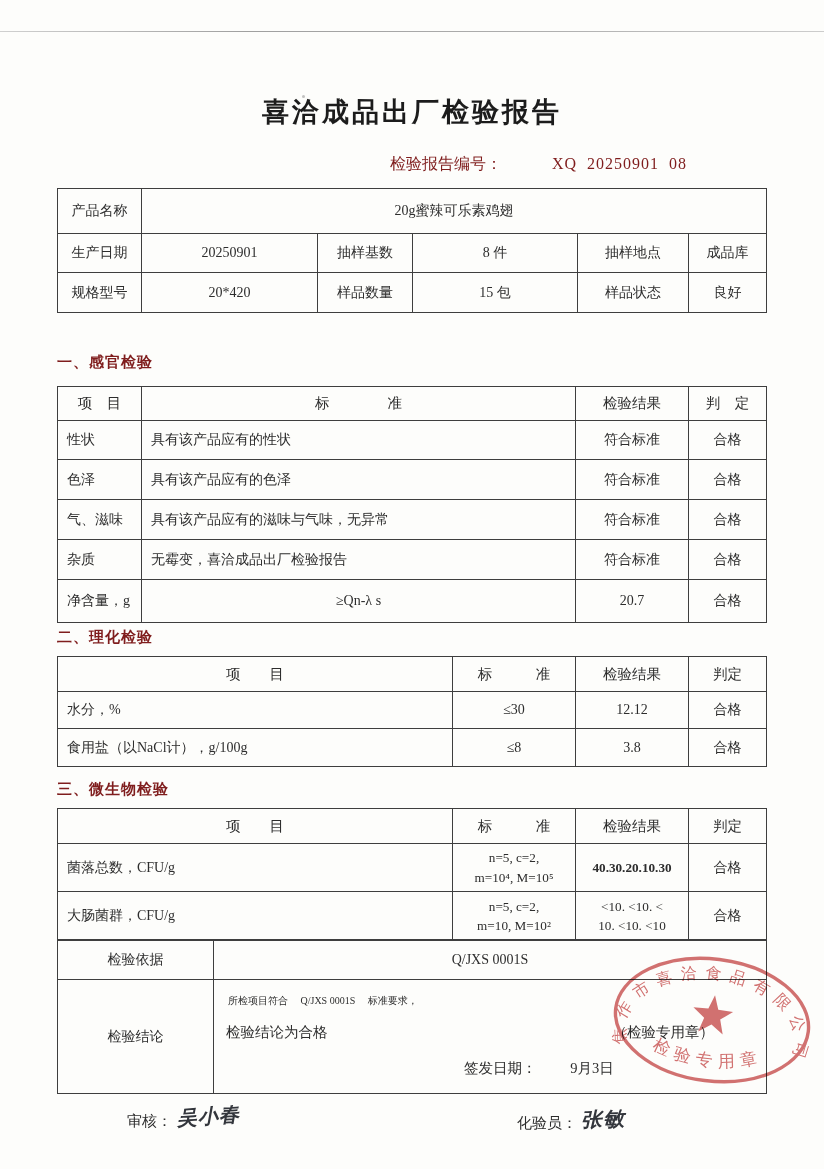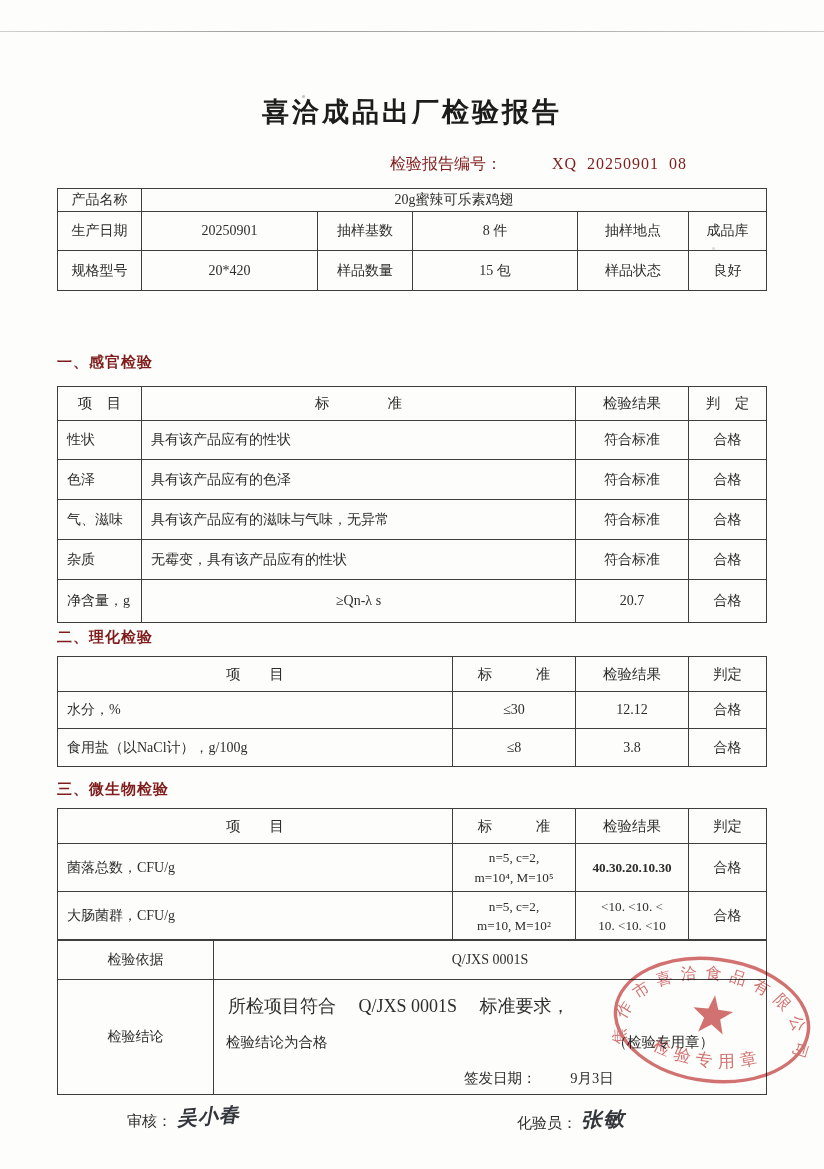--- a/index.html
+++ b/index.html
@@ -29,21 +29,21 @@
   .section-heading{position:absolute;left:57px;font-size:15px;font-weight:700;color:#7f1d1d;letter-spacing:1px;}
   .t1{top:188px;}
   .t2{top:386px;}
   .t3{top:656px;}
   .t4{top:808px;}
   .t5{top:939px;}
   .h1{top:353px;}
   .h2{top:628px;}
   .h3{top:780px;}
   .concl-cell{vertical-align:top;padding:10px 12px 6px 12px;}
-  .concl-line1{margin:4px 0 4px 2px;font-size:18px;white-space:pre;}
+  .concl-line1{margin:4px 0 4px 2px;font-size:10px;white-space:pre;}
   .concl-line2{display:flex;justify-content:space-between;margin-top:15px;font-size:14.5px;}
   .concl-line2 .seal-note{margin-right:40px;font-family:Liberation Mono, monospace;}
   .sign-date{margin-top:17px;margin-left:238px;font-size:14.5px;}
   .sign-date .val{margin-left:30px;}
   .footer{position:absolute;top:1102px;left:57px;width:709px;height:40px;font-size:15px;}
   .footer .blk-review{position:absolute;left:70px;top:4px;}
   .footer .blk-tester{position:absolute;left:460px;top:6px;}
   .sig{display:inline-block;font-style:italic;font-weight:600;font-size:20px;
        color:#33363c;transform:rotate(-4deg) translateY(-3px);margin-left:5px;letter-spacing:1px;}
   .sig2{transform:rotate(-2deg) translateY(-2px) scaleX(1.05);}
@@ -69,21 +69,21 @@
   <table class="t1">
     <colgroup>
         <col style="width:84px">
         <col style="width:176px">
         <col style="width:95px">
         <col style="width:165px">
         <col style="width:111px">
         <col style="width:78px">
       </colgroup>
     <tbody>
-        <tr style="height:23px">
+        <tr style="height:45px">
       <td class="c">产品名称</td>
       <td class="c" colspan="5">20g蜜辣可乐素鸡翅</td>
     </tr>
     <tr style="height:39px">
       <td class="c">生产日期</td>
       <td class="c">20250901</td>
       <td class="c">抽样基数</td>
       <td class="c">8 件</td>
       <td class="c">抽样地点</td>
       <td class="c">成品库</td>
@@ -128,21 +128,21 @@
       <td class="c">合格</td>
     </tr>
     <tr style="height:40px">
       <td class="l">气、滋味</td>
       <td class="l">具有该产品应有的滋味与气味，无异常</td>
       <td class="c">符合标准</td>
       <td class="c">合格</td>
     </tr>
     <tr style="height:40px">
       <td class="l">杂质</td>
-      <td class="l">无霉变，具有该产品应有的性状</td>
+      <td class="l">无霉变，喜洽成品出厂检验报告</td>
       <td class="c">符合标准</td>
       <td class="c">合格</td>
     </tr>
     <tr style="height:43px">
       <td class="l">净含量，g</td>
       <td class="c">≥Qn-λ s</td>
       <td class="c">20.7</td>
       <td class="c">合格</td>
     </tr>
   </tbody>

